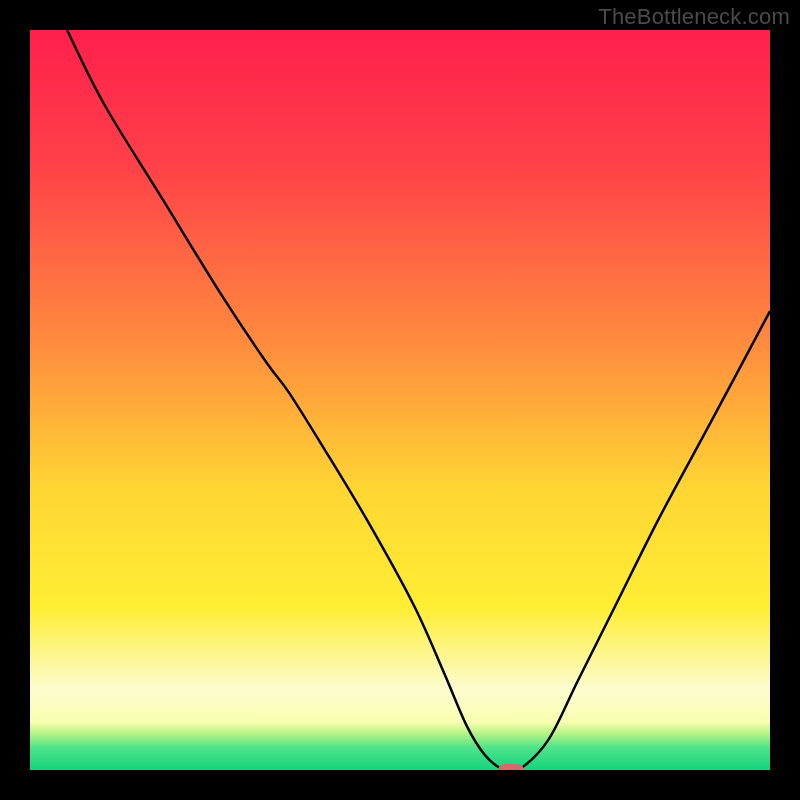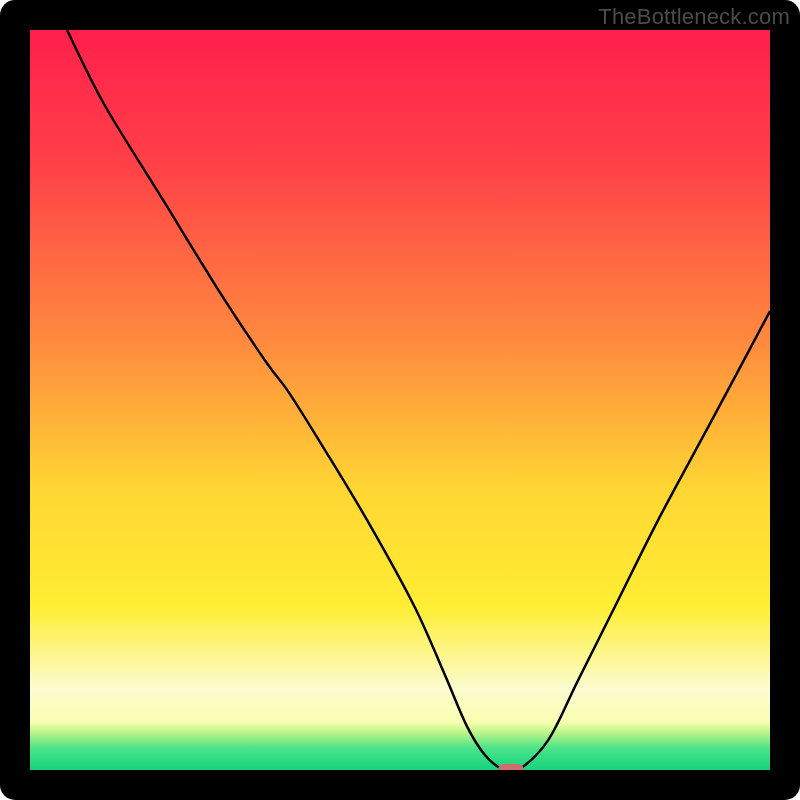--- a/index.html
+++ b/index.html
@@ -7,21 +7,20 @@
     padding: 0;
     background: #fff;
     font-family: Arial, Helvetica, sans-serif;
   }
   .chart-container {
     position: relative;
     width: 800px;
     height: 800px;
     background: #000;
     box-sizing: border-box;
-    border-radius: 15px;
   }
   .watermark {
     position: absolute;
     top: 4px;
     right: 10px;
     color: #4b4b4b;
     font-size: 22px;
     font-weight: 400;
     z-index: 5;
     letter-spacing: 0.2px;

